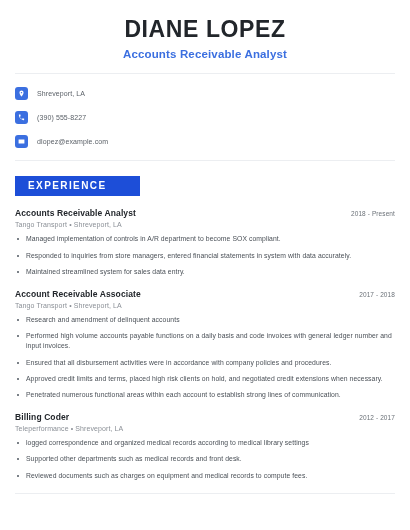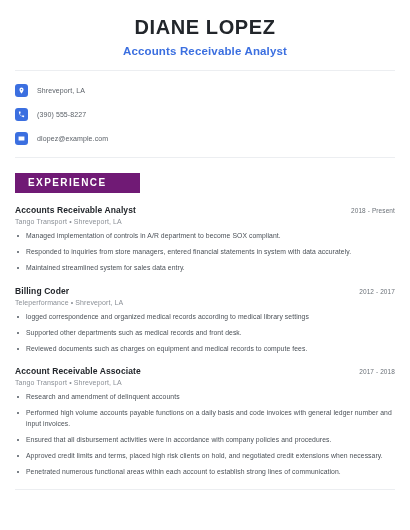--- a/index.html
+++ b/index.html
@@ -21,21 +21,21 @@
     padding: 0 15px;
     position: relative;
   }
 
   
   .header {
     padding-top: 16px;
     text-align: center;
   }
   .name {
-    font-size: 20px;
+    font-size: 23px;
     font-weight: bold;
     letter-spacing: 0.6px;
     color: #22262b;
     line-height: 1.15;
     margin: 0;
   }
   .job-title {
     font-size: 11.5px;
     font-weight: bold;
     color: #3b6fe0;
@@ -80,21 +80,21 @@
   .divider-bottom {
     height: 1px;
     background: #eceef1;
     margin-top: 8px;
   }
 
   
   .section { margin-top: 14px; }
   .section-badge {
     display: inline-block;
-    background: #701a75;
+    background: #1d4ed8;
     color: #ffffff;
     font-size: 10px;
     font-weight: bold;
     letter-spacing: 1.4px;
     padding: 4px 13px 5px 13px;
   }
   .section-badge.wide { padding-right: 34px; }
 
   
   .job { margin-top: 12px; }
@@ -203,50 +203,50 @@
     <div class="job">
       <div class="job-head">
         <span class="job-role">Accounts Receivable Analyst</span>
         <span class="job-dates">2018 - Present</span>
       </div>
       <div class="job-meta">Tango Transport • Shreveport, LA</div>
       <ul class="bullets">
         <li>Managed implementation of controls in A/R department to become SOX compliant.</li>
         <li>Responded to inquiries from store managers, entered financial statements in system with data accurately.</li>
         <li>Maintained streamlined system for sales data entry.</li>
-      </ul>
-    </div>
-
-    
-    <div class="job">
-      <div class="job-head">
-        <span class="job-role">Billing Coder</span>
-        <span class="job-dates">2012 - 2017</span>
-      </div>
-      <div class="job-meta">Teleperformance • Shreveport, LA</div>
-      <ul class="bullets">
-        <li>logged correspondence and organized medical records according to medical library settings</li>
-        <li>Supported other departments such as medical records and front desk.</li>
-        <li>Reviewed documents such as charges on equipment and medical records to compute fees.</li>
       </ul>
     </div>
 
     
     <div class="job">
       <div class="job-head">
         <span class="job-role">Account Receivable Associate</span>
         <span class="job-dates">2017 - 2018</span>
       </div>
       <div class="job-meta">Tango Transport • Shreveport, LA</div>
       <ul class="bullets">
         <li>Research and amendment of delinquent accounts</li>
         <li>Performed high volume accounts payable functions on a daily basis and code invoices with general ledger number and input invoices.</li>
         <li>Ensured that all disbursement activities were in accordance with company policies and procedures.</li>
         <li>Approved credit limits and terms, placed high risk clients on hold, and negotiated credit extensions when necessary.</li>
         <li>Penetrated numerous functional areas within each account to establish strong lines of communication.</li>
       </ul>
     </div>
+
+    
+    <div class="job">
+      <div class="job-head">
+        <span class="job-role">Billing Coder</span>
+        <span class="job-dates">2012 - 2017</span>
+      </div>
+      <div class="job-meta">Teleperformance • Shreveport, LA</div>
+      <ul class="bullets">
+        <li>logged correspondence and organized medical records according to medical library settings</li>
+        <li>Supported other departments such as medical records and front desk.</li>
+        <li>Reviewed documents such as charges on equipment and medical records to compute fees.</li>
+      </ul>
+    </div>
   </div>
 
   <div class="divider-section"></div>
 
 
 </div>
 
 </body></html>

